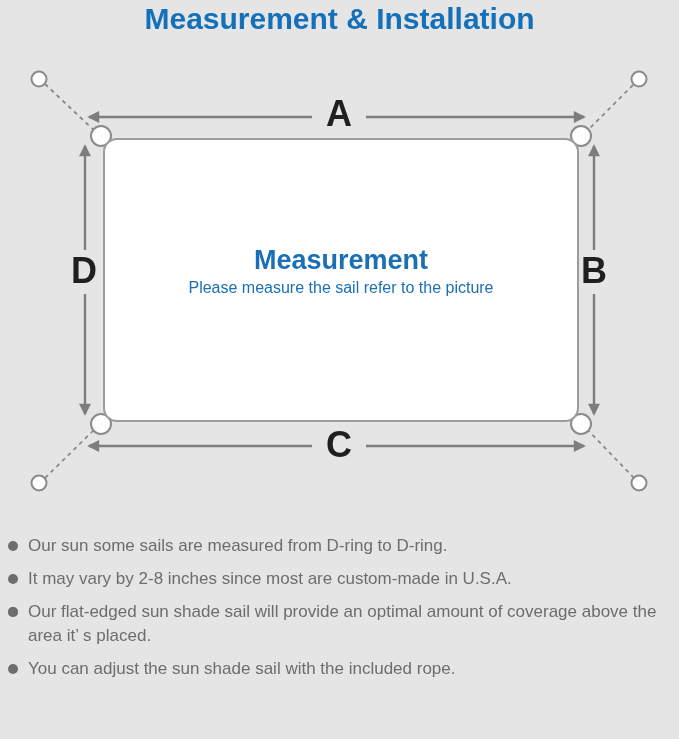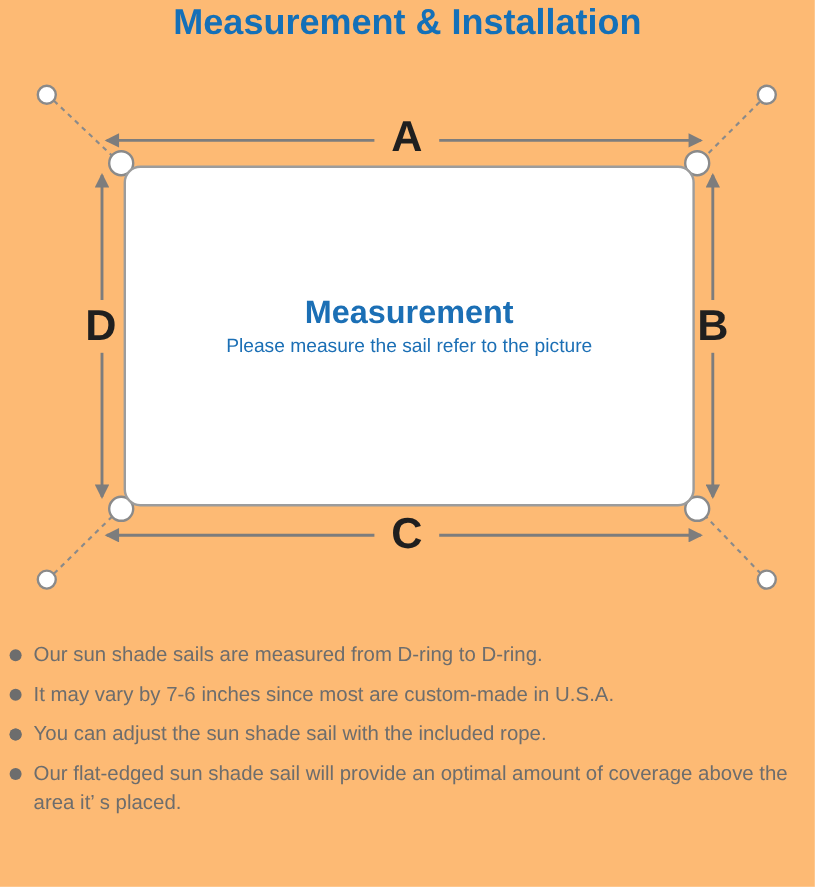--- a/index.html
+++ b/index.html
@@ -10,21 +10,21 @@
     --text-gray:#6D6D6D;
     --label-black:#1F1F1F;
   }
   *{margin:0;padding:0;box-sizing:border-box;}
   html,body{background:#fff;}
   body{
     width:679px;height:739px;
     font-family:"Liberation Sans","DejaVu Sans",sans-serif;
     overflow:hidden;
   }
-  .page{position:relative;width:679px;height:739px;background:#fdba74;}
+  .page{position:relative;width:679px;height:739px;background:#e5e5e5;}
 
   .page-title{
     position:absolute;top:2px;left:0;width:100%;
     text-align:center;
     font-size:30px;font-weight:bold;
     color:var(--title-blue);
     letter-spacing:0px;
   }
 
   .diagram{position:absolute;top:55px;left:0;}
@@ -117,32 +117,32 @@
     <text class="dim-label" x="339" y="457">C</text>
     <text class="dim-label" x="84" y="283">D</text>
 
     <text class="center-title" x="341" y="269">Measurement</text>
     <text class="center-subtitle" x="341" y="293">Please measure the sail refer to the picture</text>
   </svg>
 
   <ul class="notes">
     <li class="note-item">
       <span class="note-dot"></span>
-      <span>Our sun shade sails are measured from D-ring to D-ring.</span>
+      <span>Our sun some sails are measured from D-ring to D-ring.</span>
     </li>
     <li class="note-item">
       <span class="note-dot"></span>
-      <span>It may vary by 7-6 inches since most are custom-made in U.S.A.</span>
+      <span>It may vary by 2-8 inches since most are custom-made in U.S.A.</span>
     </li>
     <li class="note-item">
       <span class="note-dot"></span>
     </li>
     <li class="note-item">
       <span class="note-dot"></span>
-      <span>You can adjust the sun shade sail with the included rope.</span>
+      <span>Our flat-edged sun shade sail will provide an optimal amount of coverage above the area it’ s placed.</span>
     </li>
     <li class="note-item">
       <span class="note-dot"></span>
-      <span>Our flat-edged sun shade sail will provide an optimal amount of coverage above the area it’ s placed.</span>
+      <span>You can adjust the sun shade sail with the included rope.</span>
     </li>
   </ul>
 
 </div>
 
 </body></html>

